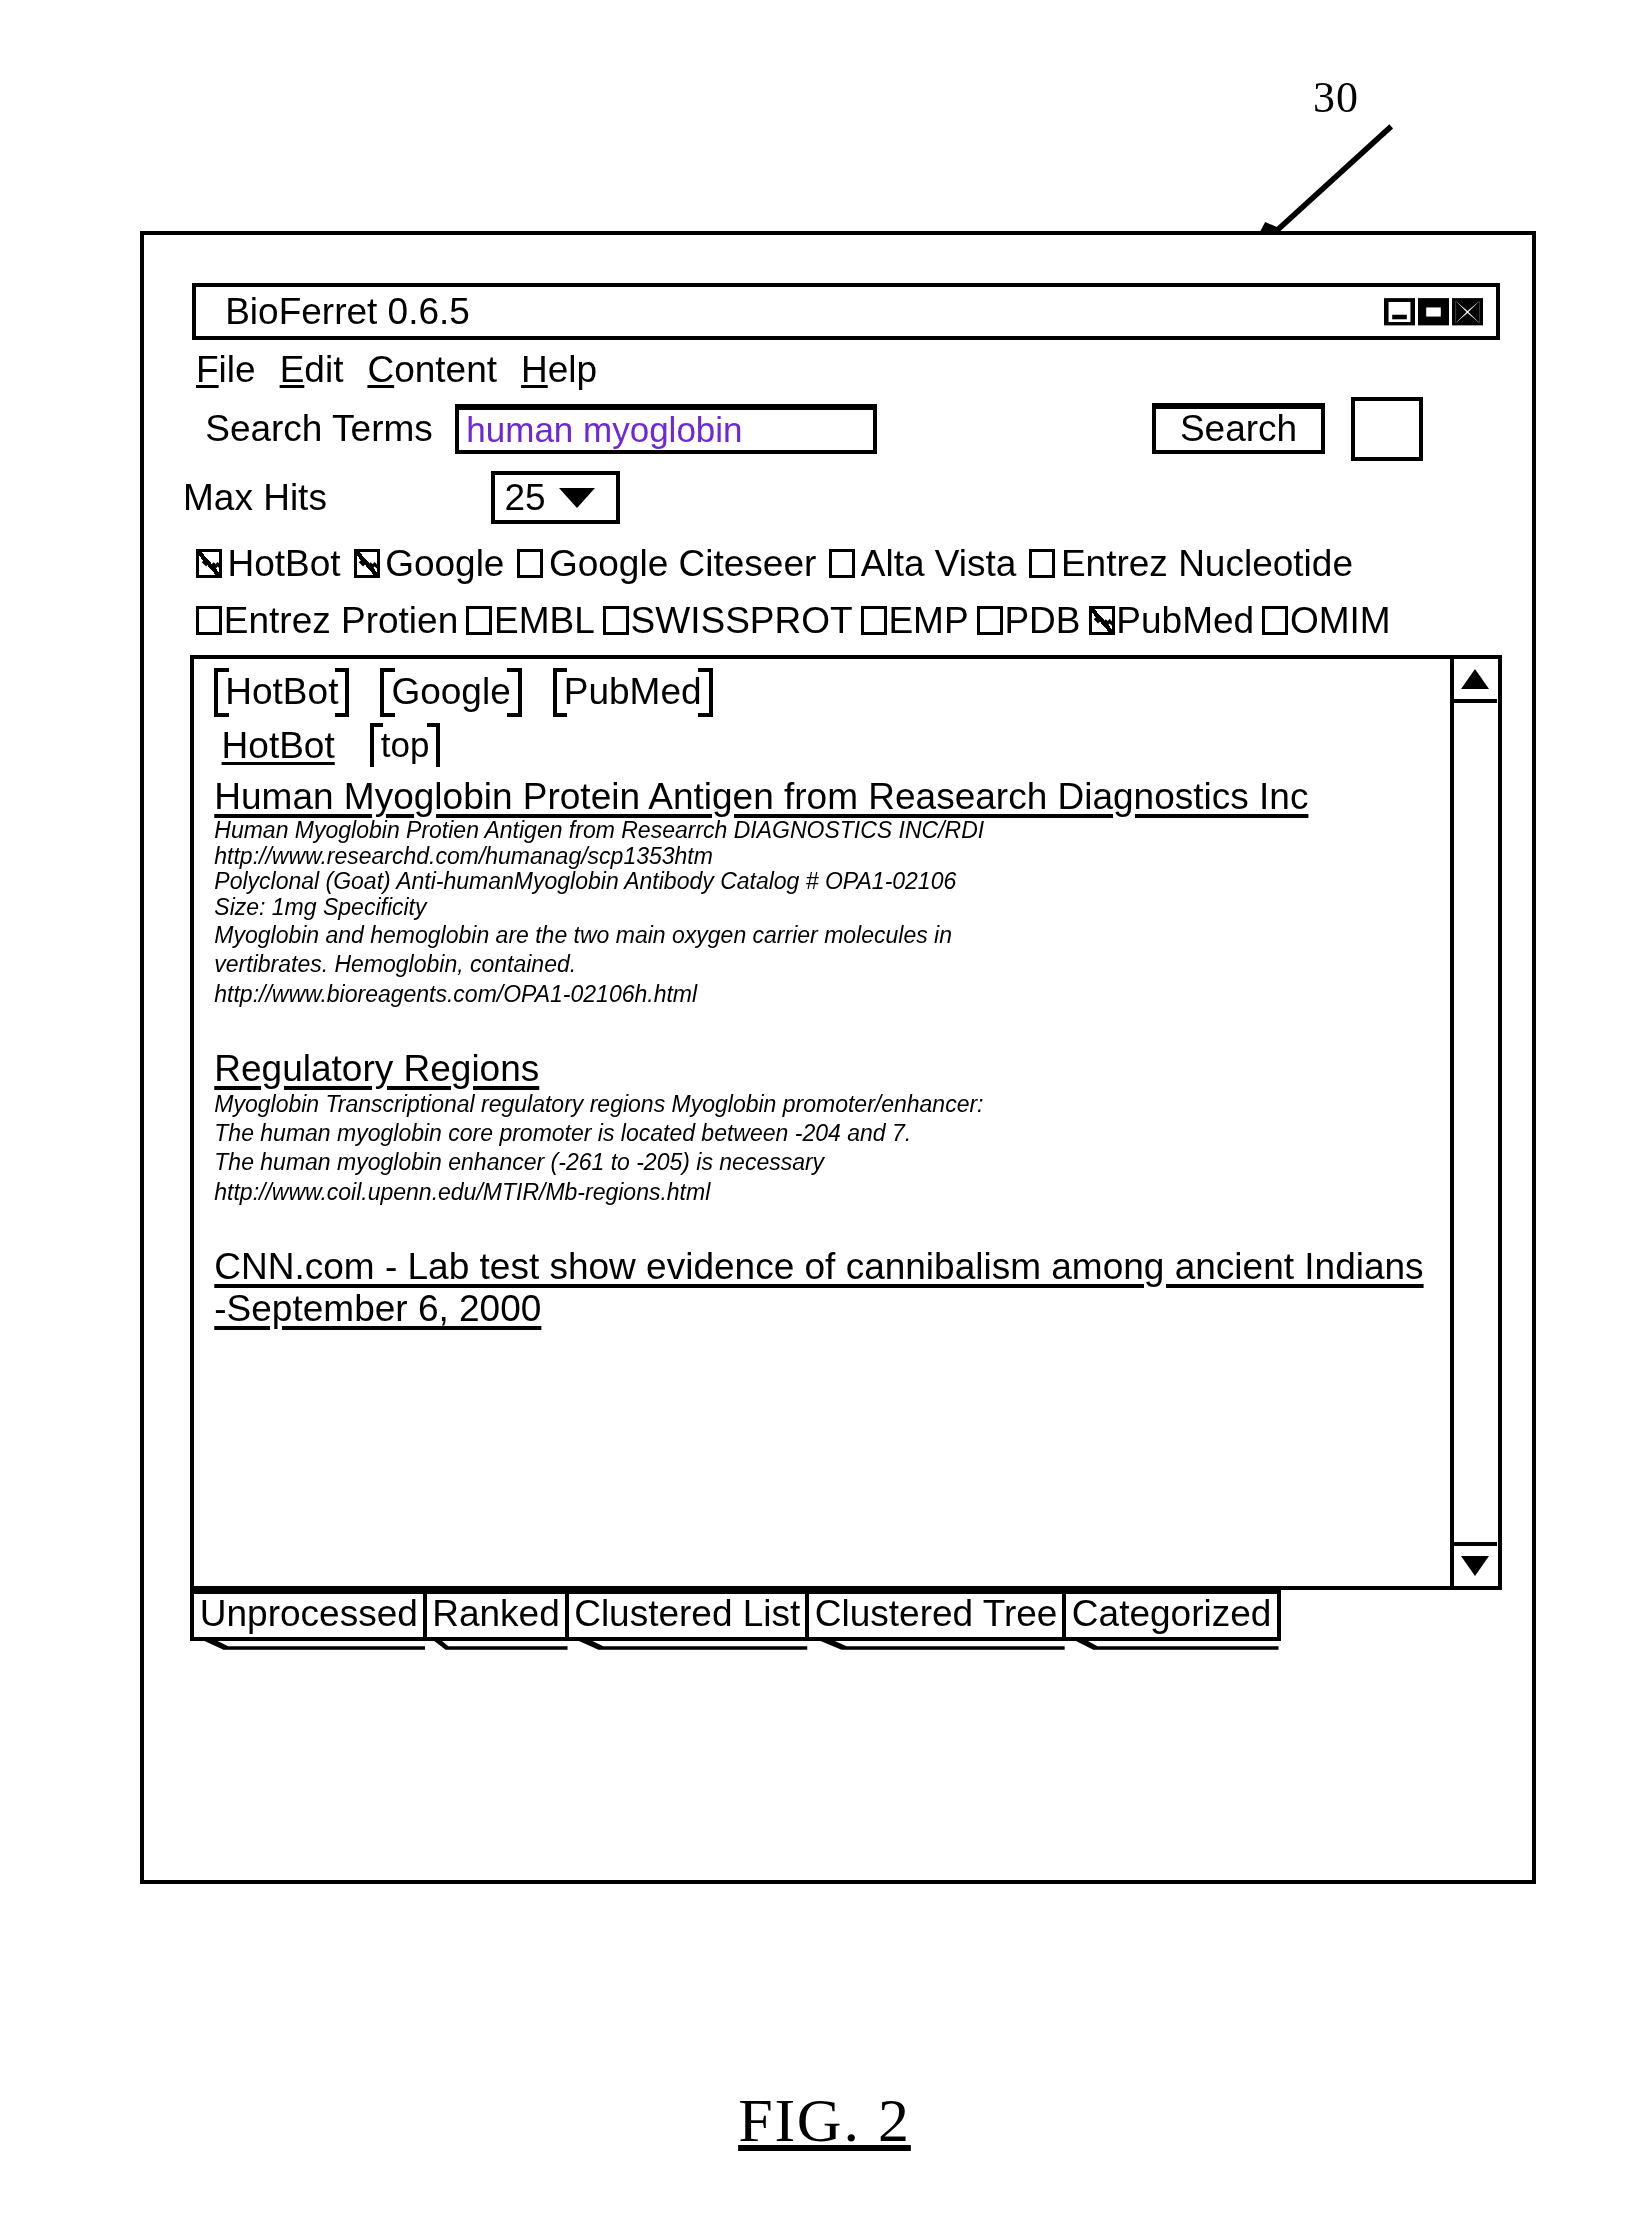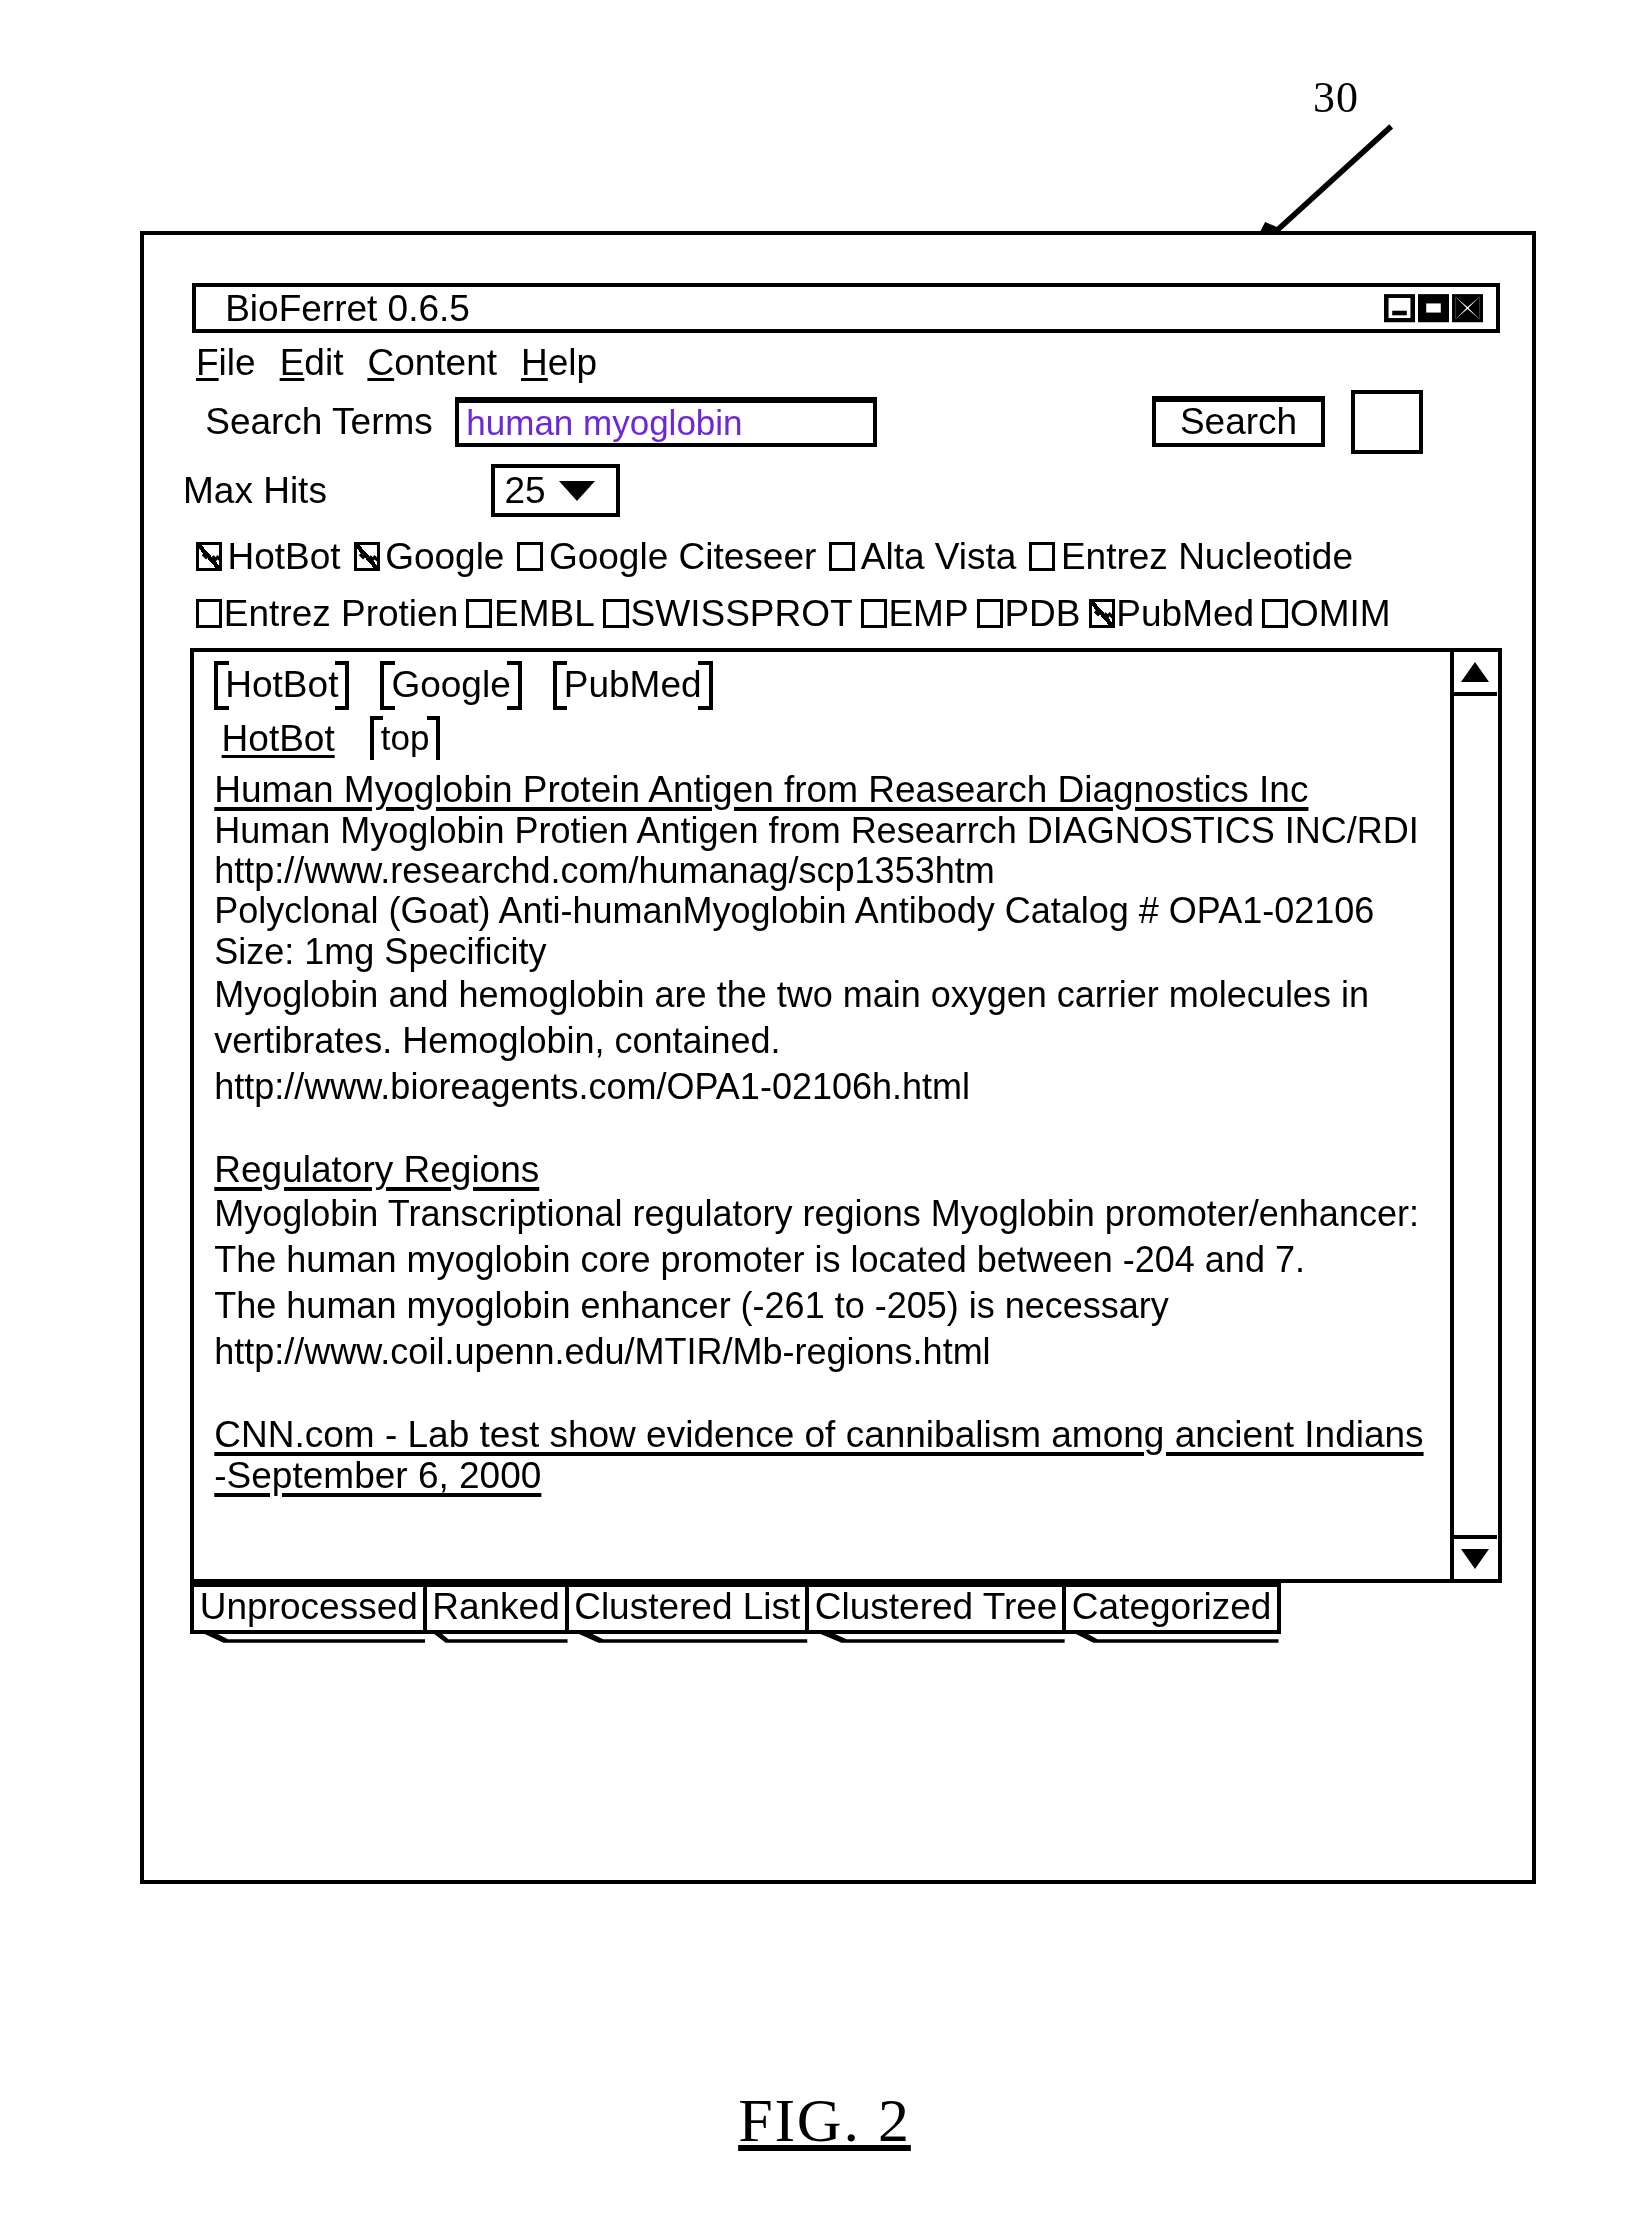--- a/index.html
+++ b/index.html
@@ -54,21 +54,21 @@
     width: 1326px;
     height: 1581px;
     box-sizing: border-box;
     background: #fff;
   }
 
   
   #titlebar {
     position: relative;
     margin: 0 9.2px 0 9.2px;
-    height: 50px;
+    height: 57px;
     border: 4.6px solid #000;
     box-sizing: border-box;
     display: flex;
     align-items: center;
     background: #fff;
   }
   #title-text {
     font-size: 37px;
     padding-left: 29px;
     line-height: 1;
@@ -347,23 +347,24 @@
   .result-block { margin-bottom: 0px; }
   .result-title {
     font-size: 37px;
     line-height: 1.12;
     text-decoration: underline;
     text-underline-offset: 4.6px;
     text-decoration-thickness: 3.7px;
     white-space: nowrap;
   }
   .result-line {
-    font-size: 36px;
+    font-size: 23px;
     line-height: 1.12;
     white-space: nowrap;
+    font-style: italic;
   }
   .result-line.roomy { line-height: 1.28; }
   .spacer-line { height: 39px; }
 
   
   #scrollbar {
     position: absolute;
     right: 0;
     top: 0;
     bottom: 0;

